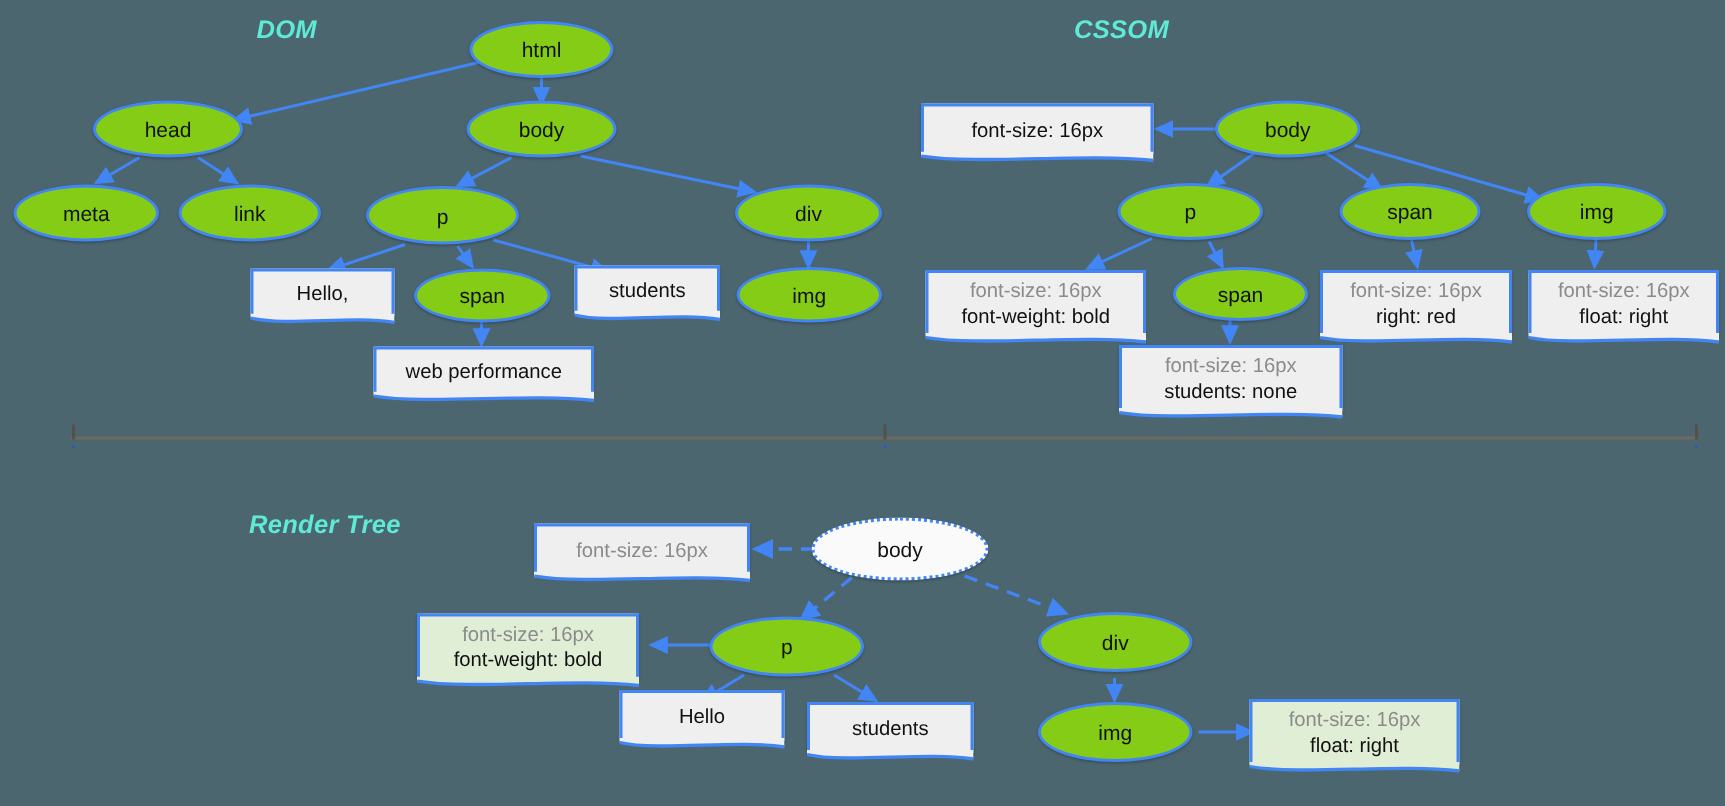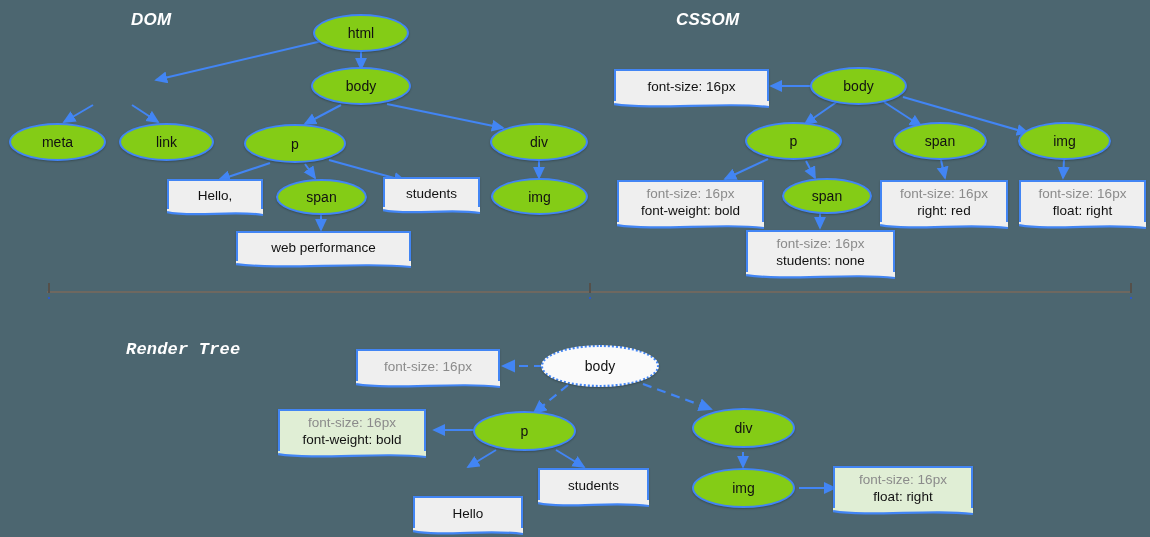--- a/index.html
+++ b/index.html
@@ -22,23 +22,24 @@
     width: 1150px;
     height: 537px;
     pointer-events: none;
   }
   .section-title {
     position: absolute;
     font-family: "Liberation Sans", sans-serif;
     font-weight: bold;
     font-style: italic;
     font-size: 17px;
-    color: #ffffff;
+    color: #5eead4;
     letter-spacing: 0.2px;
     white-space: nowrap;
+    margin-left: 40px;
   }
   
   .node {
     position: absolute;
     display: flex;
     align-items: center;
     justify-content: center;
     border-radius: 50%;
     background: #84cc16;
     border: 2px solid #4285f4;
@@ -147,31 +148,32 @@
       <path d="M478,430 L434,430"></path>
       <path d="M496,450 L468,467"></path>
       <path d="M556,450 L584,467"></path>
       <path d="M743,452 L743,467"></path>
       <path d="M799,488 L835,488"></path>
     </g>
   </svg>
 
   <div class="section-title" style="left:131px; top:10px;">DOM</div>
   <div class="section-title" style="left:676px; top:10px;">CSSOM</div>
-  <div class="section-title" style="left:126px; top:340px;font-family:Liberation Mono, monospace;">Render Tree</div>
+  <div class="section-title" style="left:126px; top:340px;">Render Tree</div>
 
   <div class="divider" style="left:47px; top:291px; width:1085px;"></div>
   <div class="divider-tick" style="left:48px;  top:283px; height:10px;"></div>
   <div class="divider-tick" style="left:589px; top:283px; height:10px;"></div>
   <div class="divider-tick" style="left:1130px;top:283px; height:10px;"></div>
   <div class="divider-dot" style="left:589px; top:297px;"></div>
   <div class="divider-dot" style="left:48px;  top:297px;"></div>
   <div class="divider-dot" style="left:1130px;top:297px;"></div>
 
   <div class="node" style="left:313px; top:14px; width:96px; height:38px;">html</div>
+  <div class="node" style="left:62px; top:67px; width:100px; height:38px;">head</div>
   <div class="node" style="left:311px; top:67px; width:100px; height:38px;">body</div>
   <div class="node" style="left:9px; top:123px; width:97px; height:38px;">meta</div>
   <div class="node" style="left:119px; top:123px; width:95px; height:38px;">link</div>
   <div class="node" style="left:244px; top:124px; width:102px; height:39px;">p</div>
   <div class="node" style="left:490px; top:123px; width:98px; height:38px;">div</div>
   <div class="node" style="left:276px; top:179px; width:91px; height:36px;">span</div>
   <div class="node" style="left:491px; top:178px; width:97px; height:37px;">img</div>
 
   <div class="note" style="left:167px; top:179px; width:96px; height:32px;">
     <span class="own">Hello,</span>
@@ -180,21 +182,21 @@
       <path d="M0,3 C25,9 70,1 100,6" stroke="#4285f4" stroke-width="2.2" fill="none"></path>
     </svg>
   </div>
   <div class="note" style="left:383px; top:177px; width:97px; height:32px;">
     <span class="own">students</span>
     <svg class="wave" viewBox="0 0 100 13" preserveAspectRatio="none">
       <path d="M0,0 L0,3 C25,9 70,1 100,6 L100,0 z" fill="#efefef"></path>
       <path d="M0,3 C25,9 70,1 100,6" stroke="#4285f4" stroke-width="2.2" fill="none"></path>
     </svg>
   </div>
-  <div class="note" style="left:236px; top:231px; width:175px; height:32px;">
+  <div class="note" style="left:249px; top:231px; width:147px; height:32px;">
     <span class="own">web performance</span>
     <svg class="wave" viewBox="0 0 100 13" preserveAspectRatio="none">
       <path d="M0,0 L0,3 C25,9 70,1 100,6 L100,0 z" fill="#efefef"></path>
       <path d="M0,3 C25,9 70,1 100,6" stroke="#4285f4" stroke-width="2.2" fill="none"></path>
     </svg>
   </div>
 
   <div class="node" style="left:810px; top:67px; width:97px; height:38px;">body</div>
   <div class="node" style="left:745px; top:122px; width:97px; height:38px;">p</div>
   <div class="node" style="left:782px; top:178px; width:90px; height:36px;">span</div>
@@ -260,21 +262,21 @@
 
   <div class="note green" style="left:278px; top:409px; width:148px; height:44px;">
     <span class="inherited">font-size: 16px</span>
     <span class="own">font-weight: bold</span>
     <svg class="wave" viewBox="0 0 100 13" preserveAspectRatio="none">
       <path d="M0,0 L0,3 C25,9 70,1 100,6 L100,0 z" fill="#e0eed5"></path>
       <path d="M0,3 C25,9 70,1 100,6" stroke="#4285f4" stroke-width="2.2" fill="none"></path>
     </svg>
   </div>
 
-  <div class="note" style="left:413px; top:496px; width:110px; height:34px;">
+  <div class="note" style="left:413px; top:460px; width:110px; height:34px;">
     <span class="own">Hello</span>
     <svg class="wave" viewBox="0 0 100 13" preserveAspectRatio="none">
       <path d="M0,0 L0,3 C25,9 70,1 100,6 L100,0 z" fill="#efefef"></path>
       <path d="M0,3 C25,9 70,1 100,6" stroke="#4285f4" stroke-width="2.2" fill="none"></path>
     </svg>
   </div>
 
   <div class="note" style="left:538px; top:468px; width:111px; height:34px;">
     <span class="own">students</span>
     <svg class="wave" viewBox="0 0 100 13" preserveAspectRatio="none">

